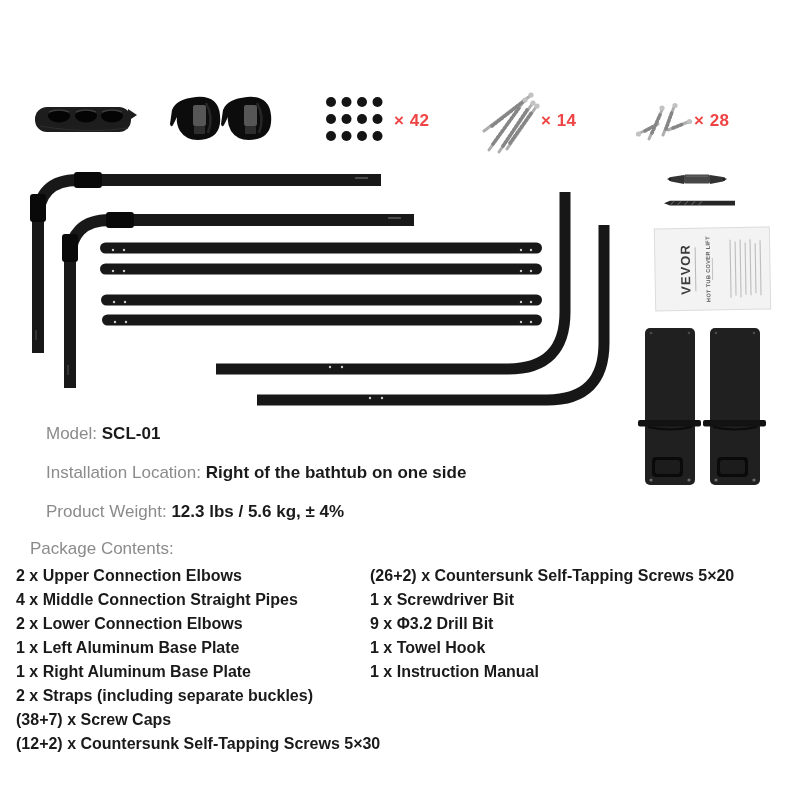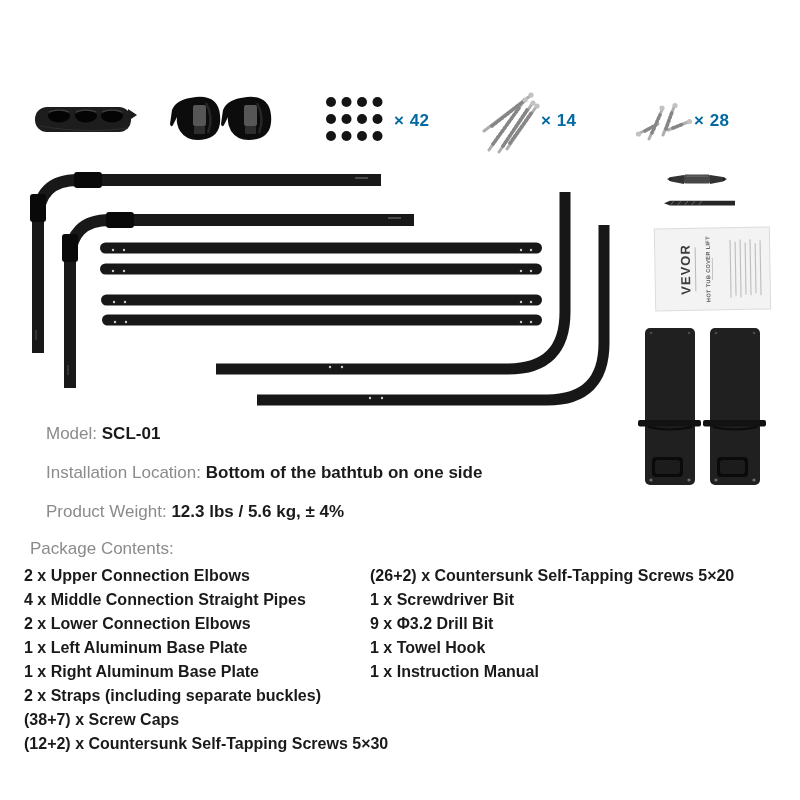--- a/index.html
+++ b/index.html
@@ -3,29 +3,29 @@
 <meta charset="utf-8">
 <style>
   html,body{margin:0;padding:0;}
   body{
     width:800px;height:800px;background:#ffffff;position:relative;overflow:hidden;
     font-family:"Liberation Sans","DejaVu Sans",sans-serif;
   }
   .canvas{position:absolute;inset:0;}
   svg{position:absolute;left:0;top:0;}
   .count-label{
-    position:absolute;font-size:17px;font-weight:bold;color:#0369a1;letter-spacing:.5px;
+    position:absolute;font-size:17px;font-weight:bold;color:#ef4444;letter-spacing:.5px;
   }
   .spec-block{position:absolute;left:46px;top:424px;}
   .spec-line{font-size:17px;margin-bottom:19px;white-space:nowrap;}
   .spec-label{color:#8b8b8b;}
   .spec-value{color:#1a1a1a;font-weight:bold;}
   .pkg-heading{position:absolute;left:30px;top:539px;font-size:17px;color:#8b8b8b;}
   .pkg-col{position:absolute;top:564px;}
-  .pkg-col.left{left:24px;}
+  .pkg-col.left{left:16px;}
   .pkg-col.right{left:370px;}
   .pkg-item{font-size:16px;font-weight:bold;color:#1a1a1a;line-height:24px;white-space:nowrap;}
 </style>
 </head>
 <body>
 
 <div class="canvas">
 
   <svg width="800" height="520" viewBox="0 0 800 520">
 
@@ -226,21 +226,21 @@
   <span class="count-label" style="left:541px;top:111px;">× 14</span>
   <span class="count-label" style="left:694px;top:111px;">× 28</span>
 
   <div class="spec-block">
     <div class="spec-line">
       <span class="spec-label">Model:</span>
       <span class="spec-value">SCL-01</span>
     </div>
     <div class="spec-line">
       <span class="spec-label">Installation Location:</span>
-      <span class="spec-value">Bottom of the bathtub on one side</span>
+      <span class="spec-value">Right of the bathtub on one side</span>
     </div>
     <div class="spec-line">
       <span class="spec-label">Product Weight:</span>
       <span class="spec-value">12.3 lbs / 5.6 kg, ± 4%</span>
     </div>
   </div>
 
   <div class="pkg-heading">Package Contents:</div>
 
   <div class="pkg-col left">

